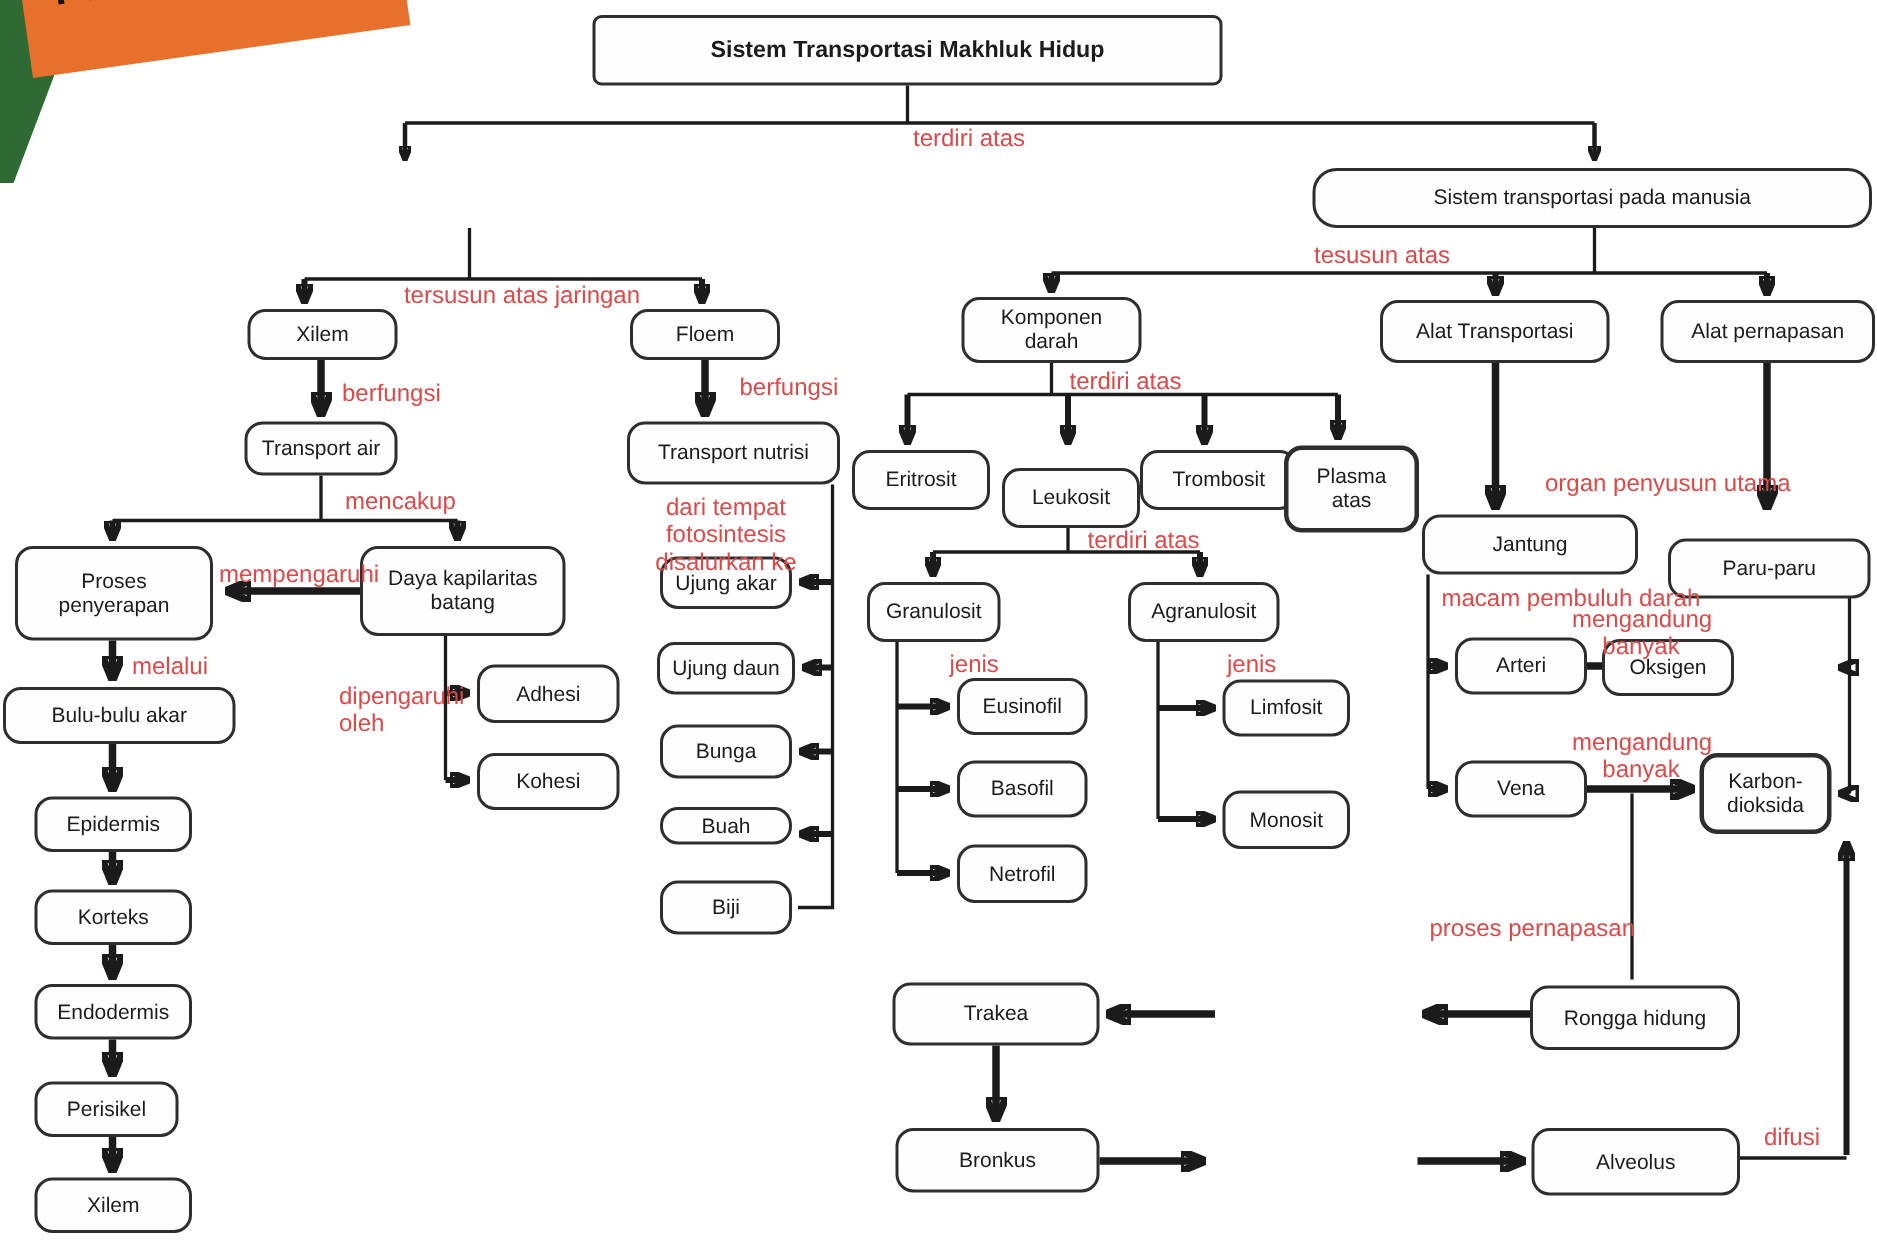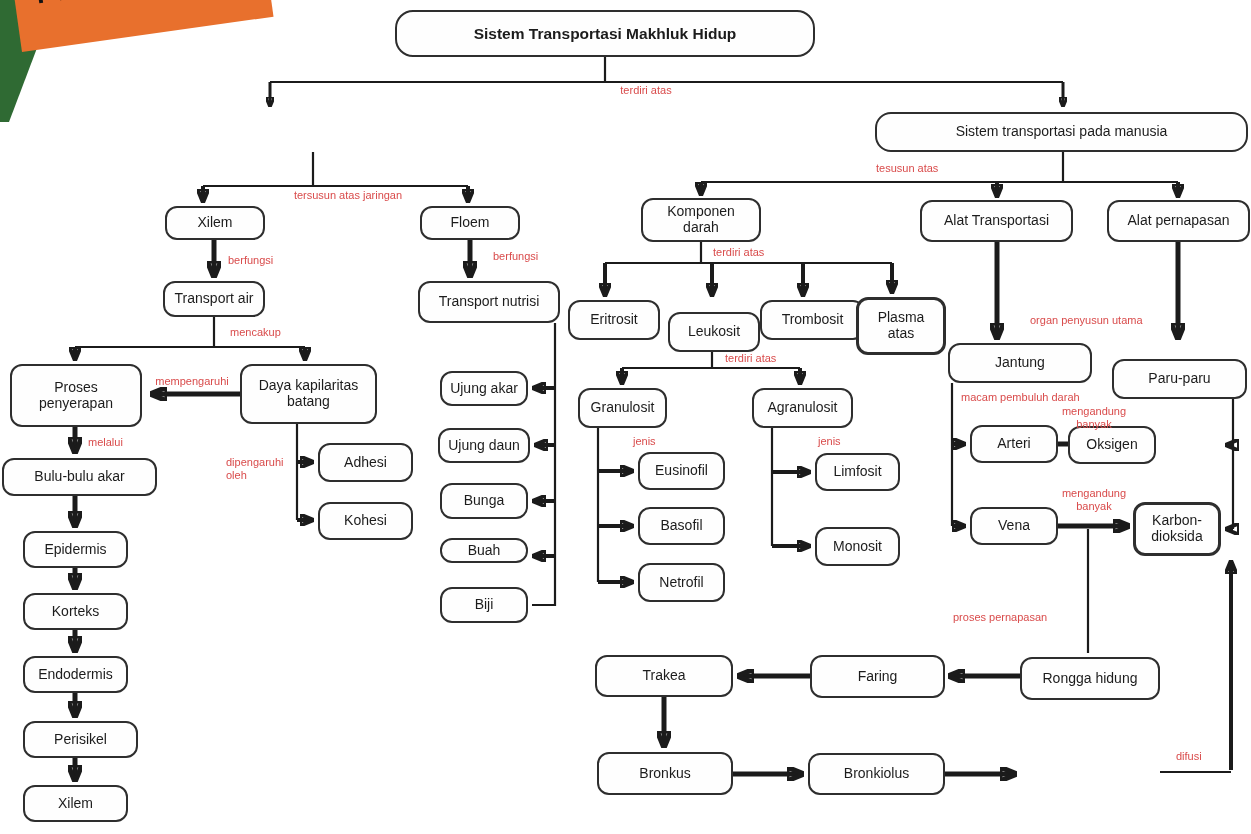--- a/index.html
+++ b/index.html
@@ -2,24 +2,24 @@
 <html><head>
 <meta charset="utf-8">
 <style>
   html,body{margin:0;padding:0;background:#fff;}
   #stage{position:relative;width:1251px;height:834px;overflow:hidden;background:#fff;
          font-family:"Liberation Sans",sans-serif;}
   .node{position:absolute;display:flex;align-items:center;justify-content:center;
         text-align:center;background:#fefefe;border:2px solid #2e2e2e;border-radius:12px;
         font-size:14px;line-height:1.12;color:#1c1c1c;white-space:pre-line;
         box-sizing:border-box;padding:2px 5px;}
-  .root{font-weight:bold;font-size:15.5px;border-radius:18px;}
+  .root{font-weight:bold;font-size:15.5px;border-radius:6px;}
   .wide{border-radius:16px;}
   .b3{border-width:3px;}
-  .elabel{position:absolute;color:#d94b4b;font-size:11px;line-height:1.15;
+  .elabel{position:absolute;color:#d94b4b;font-size:16px;line-height:1.15;
           white-space:pre-line;}
   .ctr{text-align:center;}
   svg.edges{position:absolute;left:0;top:0;pointer-events:none;}
   svg.edges path{stroke:#1b1b1b;fill:none;}
   .w2{stroke-width:2.2px;} .w3{stroke-width:3px;} .w4{stroke-width:4px;} .w5{stroke-width:5px;}
   .green-corner{position:absolute;left:0;top:0;width:60px;height:122px;background:#2f6a33;
         clip-path:polygon(0 0,92% 0,15% 100%,0 100%);}
   .banner{position:absolute;left:22px;top:-62px;width:254px;height:114px;background:#e8702d;
         transform:rotate(-8deg);transform-origin:left bottom;}
   .banner-text{position:absolute;left:22px;top:44px;color:#121212;font-weight:bold;
@@ -115,21 +115,21 @@
   <div class="node" style="left:420px;top:206px;width:100px;height:34px">Floem</div>
   <div class="node" style="left:163px;top:281px;width:102px;height:36px">Transport air</div>
   <div class="node" style="left:10px;top:364px;width:132px;height:63px">Proses
 penyerapan</div>
   <div class="node" style="left:240px;top:364px;width:137px;height:60px">Daya kapilaritas
 batang</div>
   <div class="node" style="left:2px;top:458px;width:155px;height:38px">Bulu-bulu akar</div>
   <div class="node" style="left:23px;top:531px;width:105px;height:37px">Epidermis</div>
   <div class="node" style="left:23px;top:593px;width:105px;height:37px">Korteks</div>
   <div class="node" style="left:23px;top:656px;width:105px;height:37px">Endodermis</div>
-  <div class="node" style="left:23px;top:721px;width:115px;height:37px">Perisikel</div>
+  <div class="node" style="left:23px;top:721px;width:96px;height:37px">Perisikel</div>
   <div class="node" style="left:23px;top:785px;width:105px;height:37px">Xilem</div>
   <div class="node" style="left:318px;top:443px;width:95px;height:39px">Adhesi</div>
   <div class="node" style="left:318px;top:502px;width:95px;height:38px">Kohesi</div>
   <div class="node" style="left:418px;top:281px;width:142px;height:42px">Transport nutrisi</div>
   <div class="node" style="left:440px;top:371px;width:88px;height:35px">Ujung akar</div>
   <div class="node" style="left:438px;top:428px;width:92px;height:35px">Ujung daun</div>
   <div class="node" style="left:440px;top:483px;width:88px;height:36px">Bunga</div>
   <div class="node" style="left:440px;top:538px;width:88px;height:25px">Buah</div>
   <div class="node" style="left:440px;top:587px;width:88px;height:36px">Biji</div>
   <div class="node" style="left:641px;top:198px;width:120px;height:44px">Komponen darah</div>
@@ -148,34 +148,35 @@
   <div class="node" style="left:815px;top:453px;width:85px;height:38px">Limfosit</div>
   <div class="node" style="left:815px;top:527px;width:85px;height:39px">Monosit</div>
   <div class="node" style="left:948px;top:343px;width:144px;height:40px">Jantung</div>
   <div class="node" style="left:1112px;top:359px;width:135px;height:40px">Paru-paru</div>
   <div class="node" style="left:970px;top:425px;width:88px;height:38px">Arteri</div>
   <div class="node" style="left:1068px;top:426px;width:88px;height:38px">Oksigen</div>
   <div class="node" style="left:970px;top:507px;width:88px;height:38px">Vena</div>
   <div class="node b3" style="left:1133px;top:502px;width:88px;height:54px">Karbon-
 dioksida</div>
   <div class="node" style="left:595px;top:655px;width:138px;height:42px">Trakea</div>
-  <div class="node" style="left:810px;top:655px;width:135px;height:43px">Faring</div>
   <div class="node" style="left:1020px;top:657px;width:140px;height:43px">Rongga hidung</div>
   <div class="node" style="left:597px;top:752px;width:136px;height:43px">Bronkus</div>
-  <div class="node" style="left:808px;top:753px;width:137px;height:42px">Bronkiolus</div>
+  <div class="node" style="left:1021px;top:752px;width:139px;height:45px">Alveolus</div>
 
   <div class="elabel ctr" style="left:576px;top:84px;width:140px">terdiri atas</div>
   <div class="elabel ctr" style="left:268px;top:189px;width:160px">tersusun atas jaringan</div>
   <div class="elabel" style="left:228px;top:254px">berfungsi</div>
   <div class="elabel" style="left:230px;top:326px">mencakup</div>
   <div class="elabel ctr" style="left:146px;top:375px;width:92px">mempengaruhi</div>
   <div class="elabel" style="left:88px;top:436px">melalui</div>
   <div class="elabel" style="left:226px;top:456px">dipengaruhi
 oleh</div>
   <div class="elabel" style="left:493px;top:250px">berfungsi</div>
+  <div class="elabel ctr" style="left:408px;top:330px;width:152px">dari tempat fotosintesis
+disalurkan ke</div>
   <div class="elabel" style="left:876px;top:162px">tesusun atas</div>
   <div class="elabel" style="left:713px;top:246px">terdiri atas</div>
   <div class="elabel" style="left:725px;top:352px">terdiri atas</div>
   <div class="elabel" style="left:633px;top:435px">jenis</div>
   <div class="elabel" style="left:818px;top:435px">jenis</div>
   <div class="elabel" style="left:1030px;top:314px">organ penyusun utama</div>
   <div class="elabel" style="left:961px;top:391px">macam pembuluh darah</div>
   <div class="elabel ctr" style="left:1048px;top:405px;width:92px">mengandung
 banyak</div>
   <div class="elabel ctr" style="left:1048px;top:487px;width:92px">mengandung

